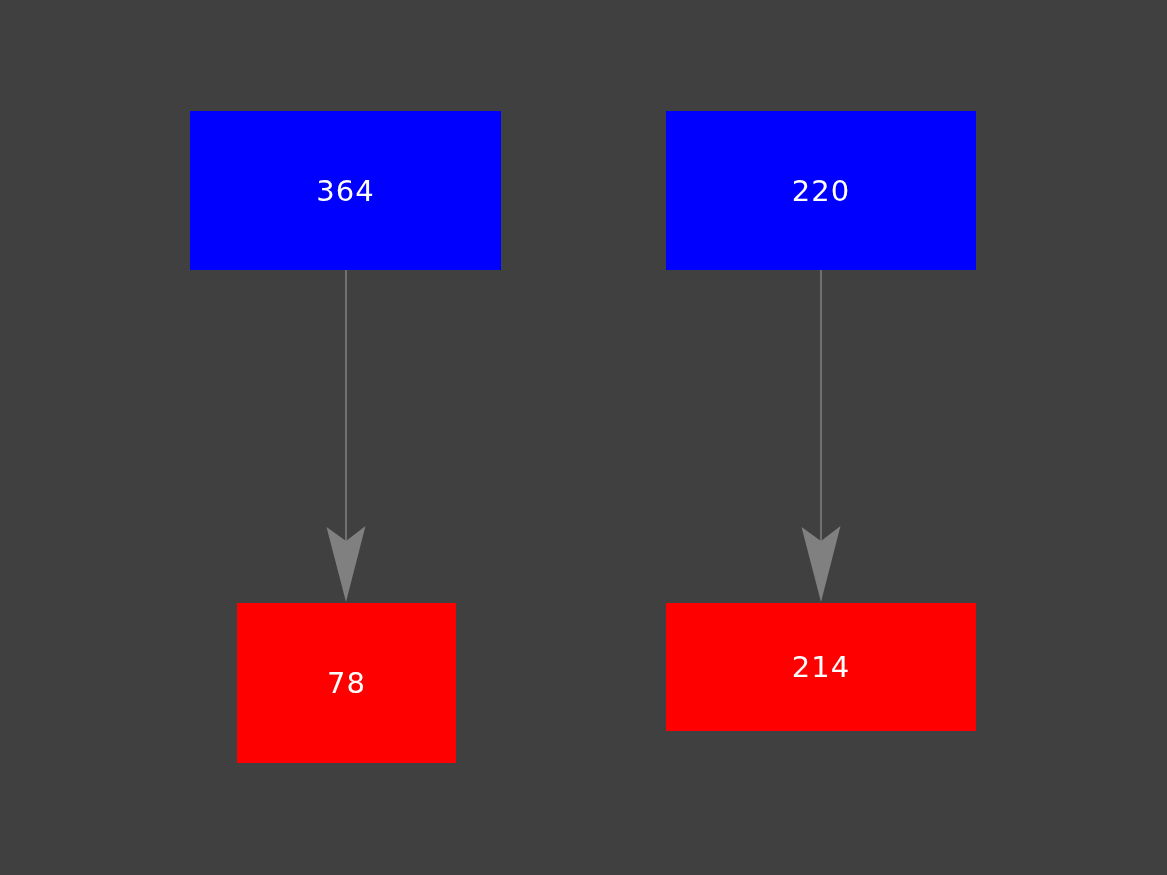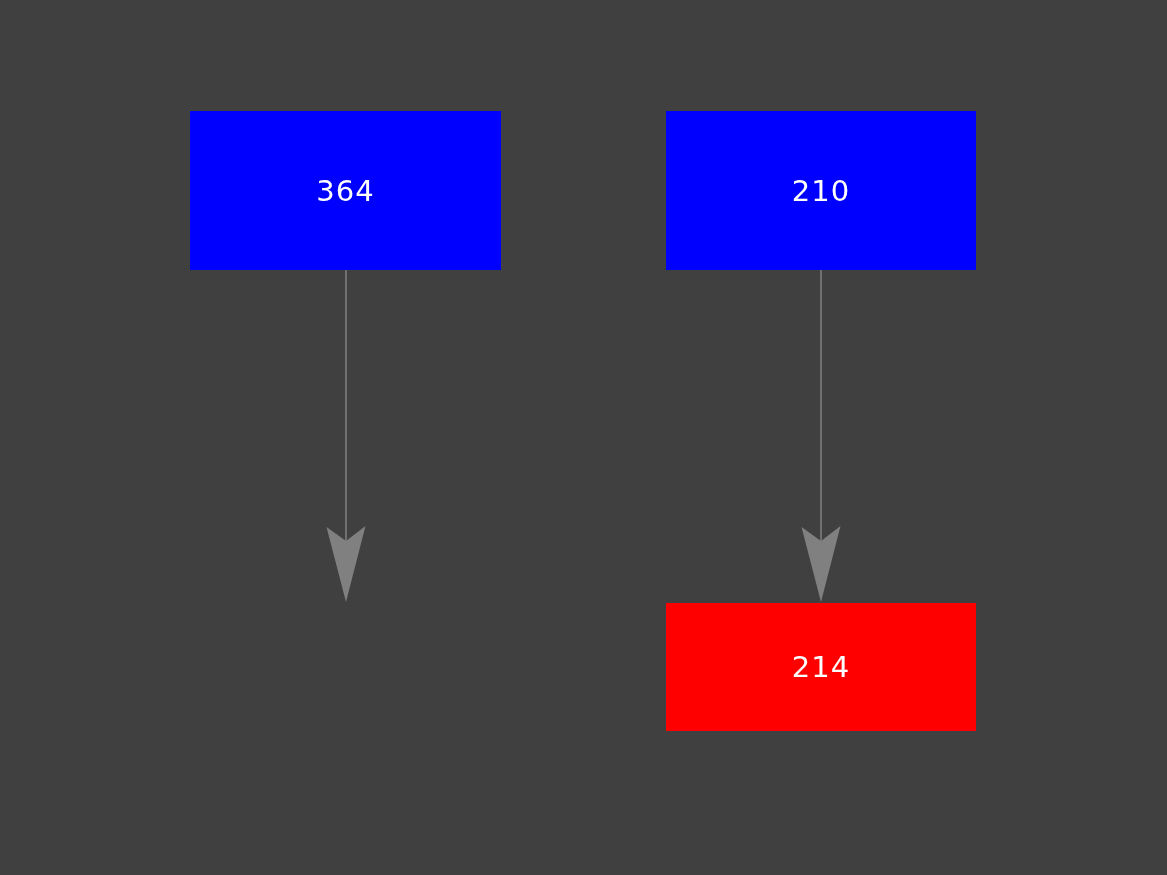--- a/index.html
+++ b/index.html
@@ -40,23 +40,26 @@
 </head>
 <body>
 
 <div class="canvas">
 
   <div class="node node-top-left" style="background: rgb(0, 0, 255);">
     <span>364</span>
   </div>
 
   <div class="node node-top-right" style="background: rgb(0, 0, 255);">
-    <span>210</span>
+    <span>220</span>
   </div>
 
+  <div class="node node-bottom-left" style="background: rgb(255, 0, 0);">
+    <span>78</span>
+  </div>
 
   <div class="node node-bottom-right" style="background: rgb(255, 0, 0);">
     <span>214</span>
   </div>
 
   <svg class="arrow-svg arrow-left" viewBox="0 0 50 333">
     <line x1="25" y1="0" x2="25" y2="271" stroke-width="1.5" stroke="#808080"></line>
     <polygon points="5.5,257 25,271 44.5,256 25,332" fill="#808080"></polygon>
   </svg>
 

